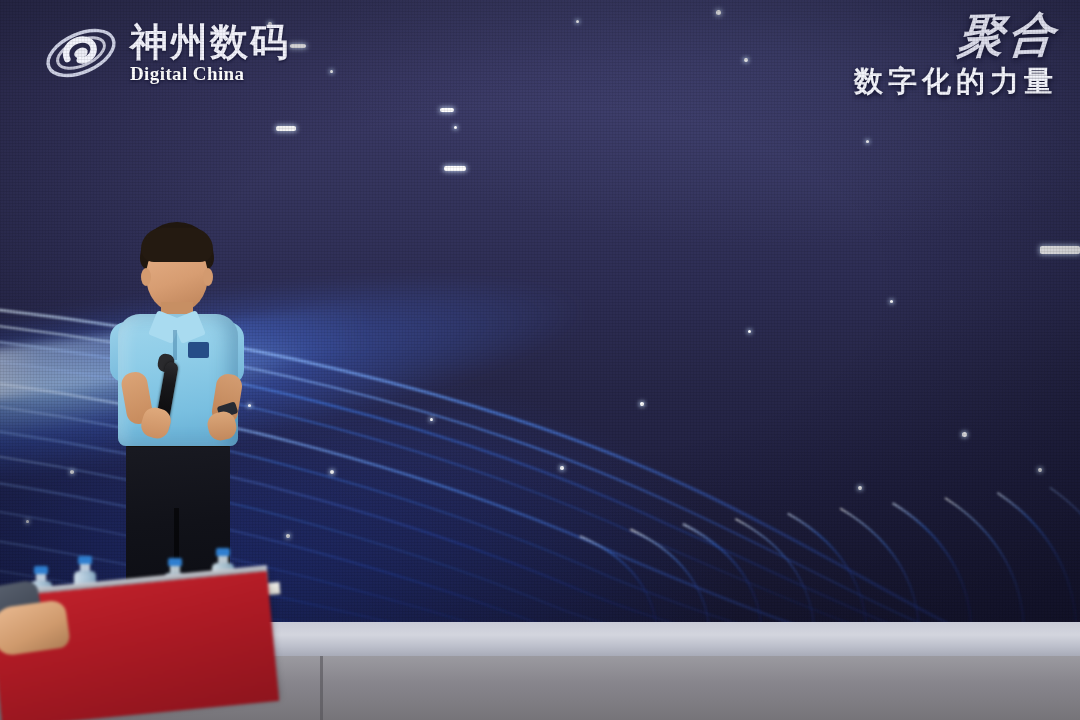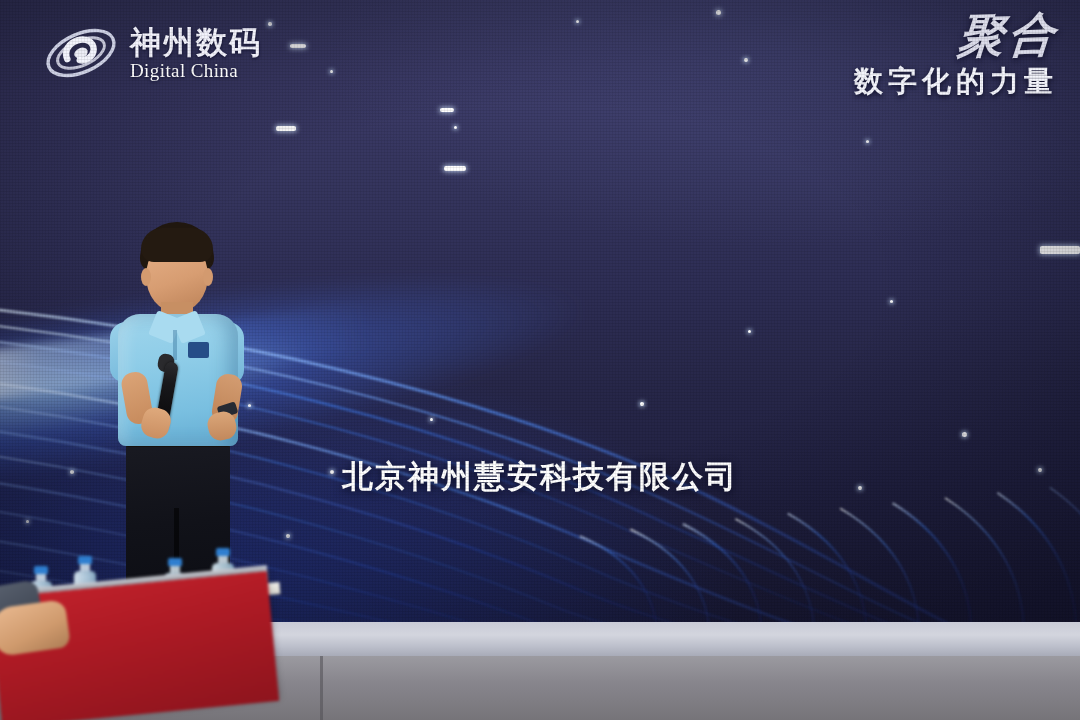--- a/index.html
+++ b/index.html
@@ -51,26 +51,26 @@
 
   
   .particle { position:absolute; background:#fff; border-radius:50%; box-shadow:0 0 4px 1px rgba(200,225,255,.8); }
   .streak { position:absolute; background:#fff; border-radius:2px; box-shadow:0 0 5px 1px rgba(210,230,255,.75); }
 
   
   .logo-tl { position:absolute; left:42px; top:18px; display:flex; align-items:center; gap:10px; }
   .logo-mark { width:78px; height:70px; }
   .logo-text { line-height:1; }
   .logo-cn {
-    font-size:31px; font-weight:700; color:#f2f2fb; letter-spacing:2px;
+    font-size:38px; font-weight:700; color:#f2f2fb; letter-spacing:2px;
     font-family:"DejaVu Sans","Liberation Sans",sans-serif;
     text-shadow:0 1px 3px rgba(10,10,40,.85);
   }
   .logo-en {
-    font-size:19px; font-weight:400; color:#ffffff; letter-spacing:.4px; margin-top:3px;
+    font-size:19px; font-weight:700; color:#ffffff; letter-spacing:.4px; margin-top:3px;
     font-family:"Liberation Serif", serif;
     text-shadow:0 1px 3px rgba(10,10,40,.85);
   }
 
   
   .slogan-tr { position:absolute; right:22px; top:12px; text-align:right; }
   .slogan-calli {
     font-size:46px; font-weight:700; color:#e9eaf6; letter-spacing:4px;
     font-family:"DejaVu Serif", serif;
     font-style:italic;
@@ -336,21 +336,20 @@
         <div class="logo-cn">神州数码</div>
         <div class="logo-en">Digital China</div>
       </span>
     </div>
 
     <div class="slogan-tr">
       <div class="slogan-calli">聚合</div>
       <div class="slogan-sub">数字化的力量</div>
     </div>
 
-    <div class="slide-company">北京神州慧安科技有限公司</div>
   </div>
 
   <div class="stage-lip"></div>
   <div class="stage-floor"></div>
   <div class="floor-seam"></div>
 
   <div class="speaker">
     <div class="sp-pants"></div>
     <div class="sp-leg-gap"></div>
     <div class="sp-belt"></div>

